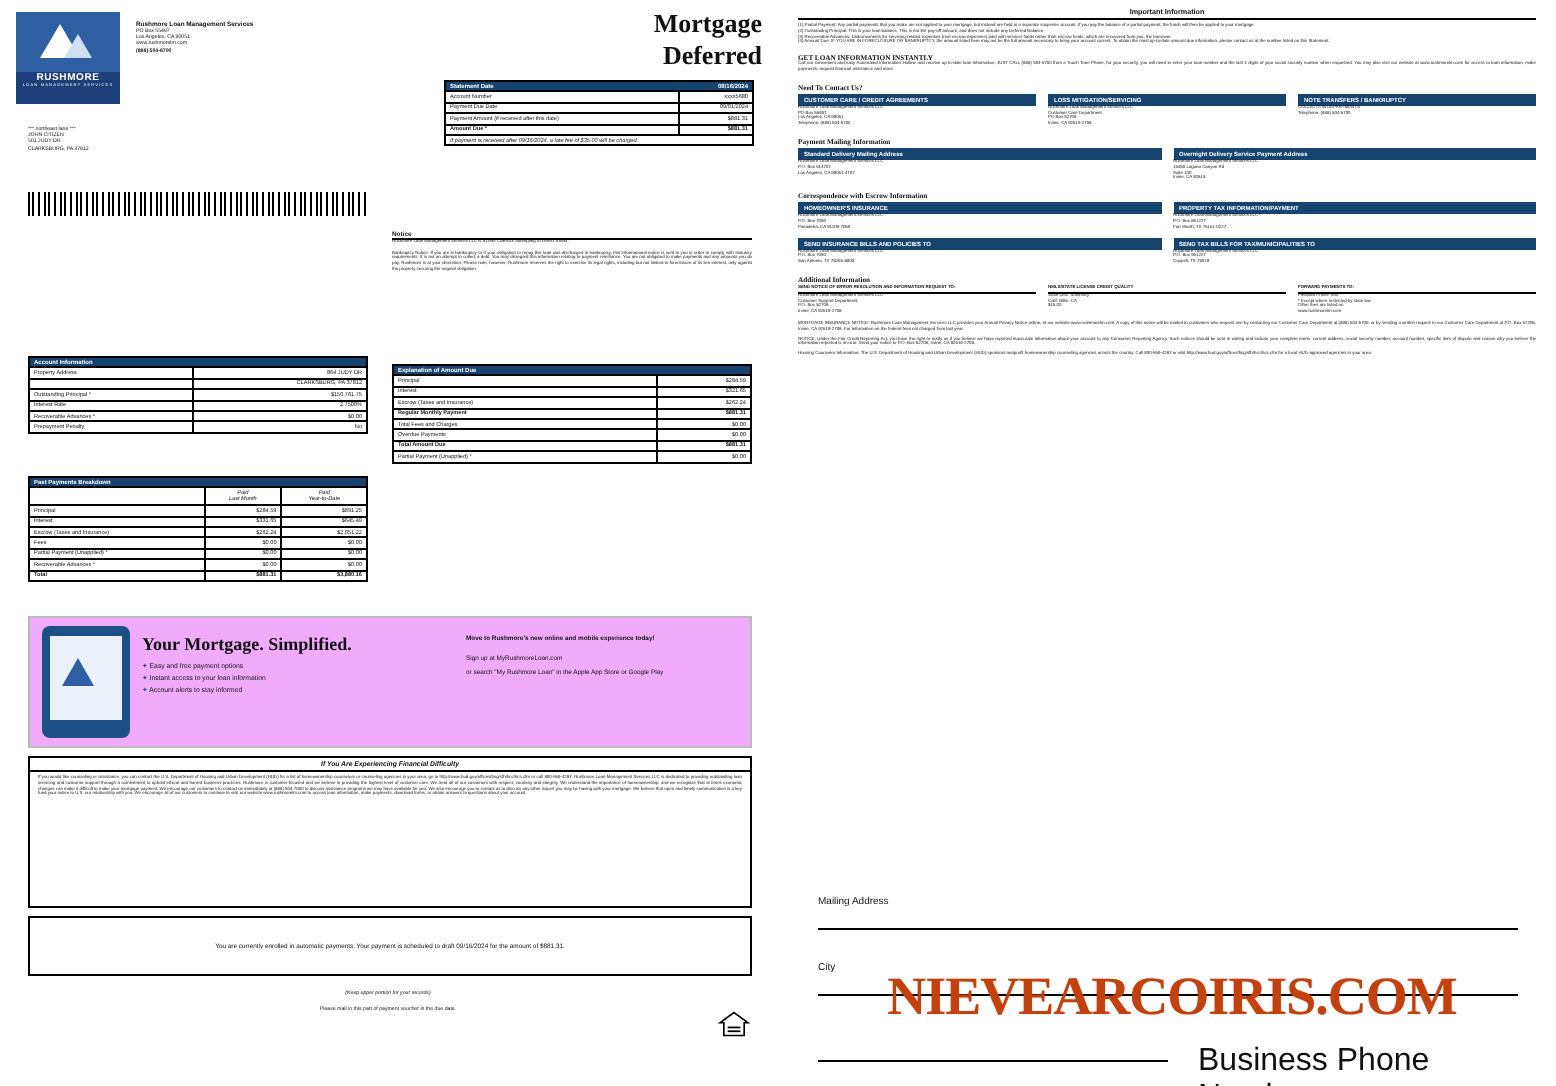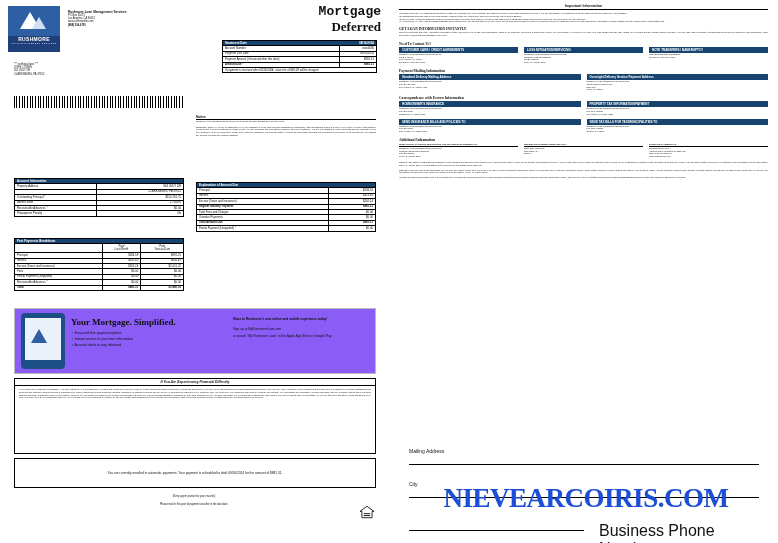--- a/index.html
+++ b/index.html
@@ -26,32 +26,32 @@
   .hdr-band{position:absolute;left:0;top:0;width:389px;height:58px;background:#fff;}
   .logo-blue{position:absolute;left:8px;top:6px;width:52px;height:46px;background:#1f3f7a;}
   .logo-mtn{position:absolute;left:8px;top:6px;width:52px;height:30px;background:#2e5fa3;}
   .logo-tri{position:absolute;left:20px;top:12px;width:0;height:0;border-left:10px solid transparent;border-right:10px solid transparent;border-bottom:17px solid #ffffff;}
   .logo-tri2{position:absolute;left:32px;top:17px;width:0;height:0;border-left:7px solid transparent;border-right:7px solid transparent;border-bottom:12px solid #cfe0f2;}
   .logo-txt{position:absolute;left:8px;top:36px;width:52px;color:#fff;text-align:center;}
   .logo-txt .n{font-size:5px;font-weight:bold;letter-spacing:0.3px;}
   .logo-txt .s{font-size:2px;letter-spacing:0.6px;}
   .co-block{position:absolute;left:68px;top:10px;width:120px;}
   .stmt-title{position:absolute;right:8px;top:4px;text-align:right;}
-  .stmt-title .t1{font-family:Liberation Mono, monospace;font-size:13px;font-weight:bold;}
+  .stmt-title .t1{font-family:Liberation Serif, serif;font-size:13px;font-weight:bold;}
   .stmt-title .t2{font-family:"Liberation Serif",serif;font-size:13px;font-weight:bold;}
 
   .addr-win{position:absolute;left:14px;top:63px;width:120px;}
   .barcode{position:absolute;left:14px;top:96px;width:170px;height:12px;
     background:repeating-linear-gradient(90deg,#000 0 1px,#fff 1px 2px,#000 2px 3px,#fff 3px 5px,#000 5px 6px,#fff 6px 8px);}
 
   .tbl{border-collapse:collapse;width:100%;}
   .tbl td,.tbl th{border:0.5px solid #000;padding:0.5px 2px;font-size:2.8px;line-height:3.4px;}
   .tbl .hd{background:#16446e;color:#fff;font-weight:bold;font-size:3px;}
 
-  .promo{position:absolute;left:14px;top:308px;width:360px;height:64px;border:0.6px solid #bbb;background:#8b5cf6;}
+  .promo{position:absolute;left:14px;top:308px;width:360px;height:64px;border:0.6px solid #bbb;background:#f0abfc;}
   .phone{position:absolute;left:6px;top:4px;width:44px;height:56px;background:#1b4f86;border-radius:4px;}
   .phone .scr{position:absolute;left:4px;top:5px;width:36px;height:42px;background:#eaf1f8;}
   .phone .mtn{position:absolute;left:10px;top:16px;width:0;height:0;border-left:8px solid transparent;border-right:8px solid transparent;border-bottom:14px solid #2e5fa3;}
   .promo h3{margin:0;font-family:"Liberation Serif",serif;font-size:9px;font-weight:bold;}
   .bullets{font-size:3.4px;line-height:6px;}
   .bullets div:before{content:"✦ ";color:#1b4f86;}
 
   .diff-box{position:absolute;left:14px;top:378px;width:360px;height:74px;border:0.6px solid #000;}
   .diff-hd{text-align:center;font-size:3.4px;font-weight:bold;font-style:italic;border-bottom:0.5px solid #000;padding:1px;}
   .auto-box{position:absolute;left:14px;top:458px;width:360px;height:28px;border:0.6px solid #000;display:flex;align-items:center;justify-content:center;}
@@ -67,21 +67,21 @@
   .mini-hd{background:#16446e;color:#fff;font-weight:bold;font-size:3px;padding:1px 3px;}
   .uline{border-bottom:0.5px solid #000;}
 
   .change-title{position:absolute;left:0;top:418px;width:389px;text-align:center;
     font-family:"Liberation Serif",serif;font-size:11px;font-weight:bold;}
   .fld{position:absolute;left:20px;width:350px;}
   .fld .lbl{font-size:5px;}
   .fld .line{border-bottom:0.8px solid #000;height:10px;}
 
   .watermark{position:absolute;left:402px;top:483px;width:368px;text-align:center;
-    font-family:"Liberation Serif",serif;font-size:27px;font-weight:bold;color:#1d4ed8;
+    font-family:"Liberation Serif",serif;font-size:27px;font-weight:bold;color:#c2410c;
     letter-spacing:-0.5px;text-shadow:0 0 1px rgba(0,0,0,.15);}
 </style>
 </head>
 <body>
 
 <div class="page">
 
   <div class="sheet left">
 
     <div class="hdr-band"></div>

